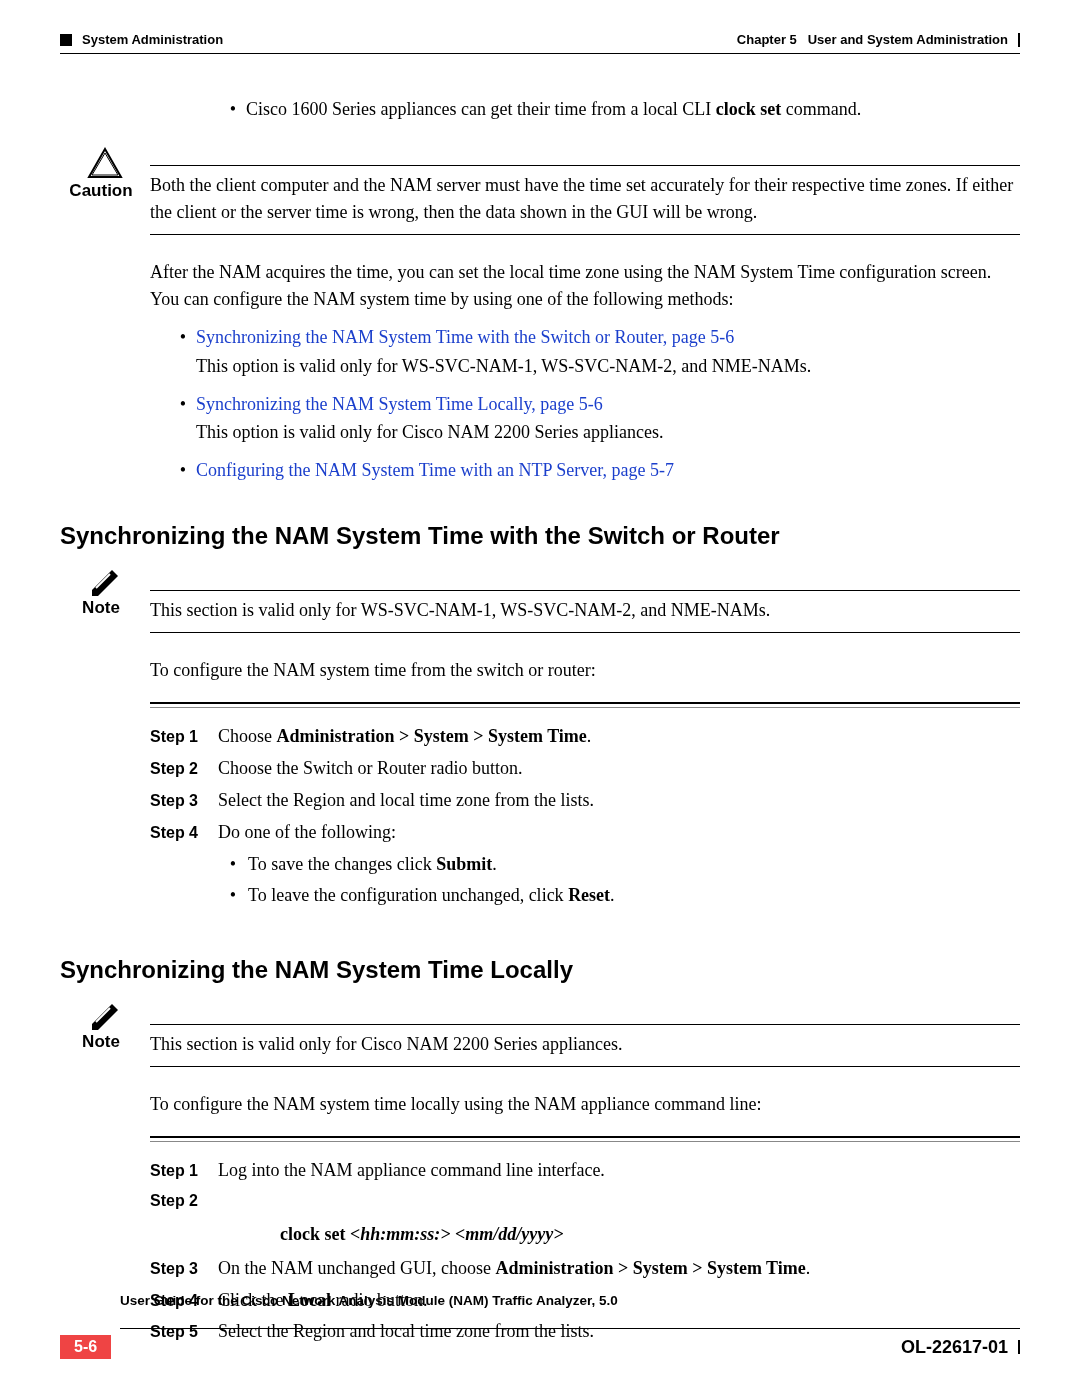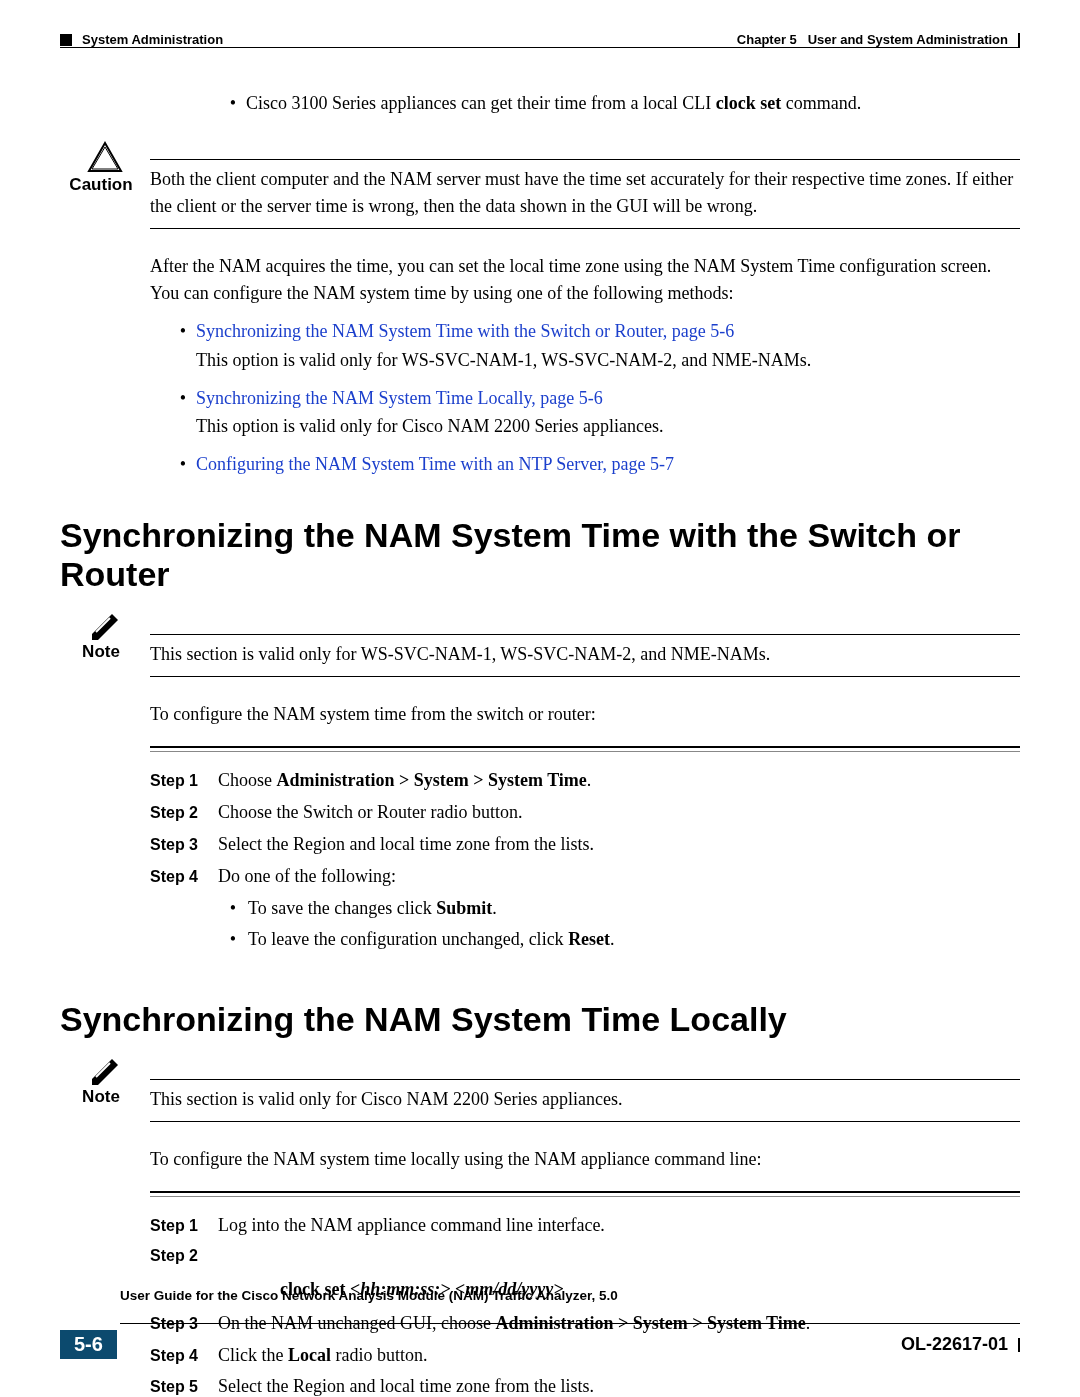--- a/index.html
+++ b/index.html
@@ -15,20 +15,21 @@
     box-sizing: border-box;
     padding: 32px 60px 40px 60px;
   }
   .header-row {
     display: flex;
     justify-content: space-between;
     align-items: flex-start;
     font-family: Arial, Helvetica, sans-serif;
     font-weight: bold;
     font-size: 13px;
+    padding-bottom: 6px;
     border-bottom: 1px solid #000;
     margin-bottom: 40px;
   }
   .header-left, .header-right {
     display: flex;
     align-items: center;
     gap: 10px;
   }
   .black-square { width: 12px; height: 12px; background: #000; }
   .thin-bar { width: 2px; height: 14px; background: #000; }
@@ -81,21 +82,21 @@
   .callout-rule-top { border-top: 1px solid #000; padding-top: 6px; }
   .callout-rule-bottom { border-bottom: 1px solid #000; padding-bottom: 8px; margin-bottom: 14px; }
   .para {
     font-size: 18px;
     line-height: 1.48;
     margin: 10px 0 10px 0;
   }
   .section-heading {
     font-family: Arial, Helvetica, sans-serif;
     font-weight: bold;
-    font-size: 34px;
+    font-size: 24px;
     margin: 36px 0 14px 0;
   }
   .step-group {
     margin-top: 13px;
   }
   .step-rule {
     border-top: 2px solid #000;
     border-bottom: 1px solid #888;
     height: 3px;
     margin: 18px 0 12px 0;
@@ -144,25 +145,25 @@
     font-size: 13.5px;
     margin-left: 60px;
   }
   .footer-bottom {
     display: flex;
     justify-content: space-between;
     align-items: center;
     margin-top: 6px;
   }
   .page-tag {
-    background: #0c4a6e;
+    background: #ef4444;
     color: #fff;
     font-family: Arial, Helvetica, sans-serif;
     font-weight: bold;
-    font-size: 20px;
+    font-size: 16px;
     padding: 3px 14px;
     display: inline-block;
   }
   .docnum {
     font-family: Arial, Helvetica, sans-serif;
     font-weight: bold;
     font-size: 18px;
     display: flex;
     align-items: center;
     gap: 10px;
@@ -185,21 +186,21 @@
         <span>User and System Administration</span>
       </span>
       <div class="thin-bar"></div>
     </div>
   </div>
 
   <div class="content">
     <div class="bullet-row">
       <div class="dot">•</div>
       <div class="text">
-        <span>Cisco 3100 Series appliances can get their time from a local CLI </span><b>clock set</b><span> command.</span>
+        <span>Cisco 1600 Series appliances can get their time from a local CLI </span><b>clock set</b><span> command.</span>
       </div>
     </div>
   </div>
 
   <div class="callout">
     <div class="callout-icon-col">
       <svg width="36" height="32" viewBox="0 0 36 32">
         <polygon points="18,2 34,30 2,30" fill="none" stroke="#000" stroke-width="2"></polygon>
         <polygon points="18,6 31,28 5,28" fill="none" stroke="#000" stroke-width="1"></polygon>
       </svg>

